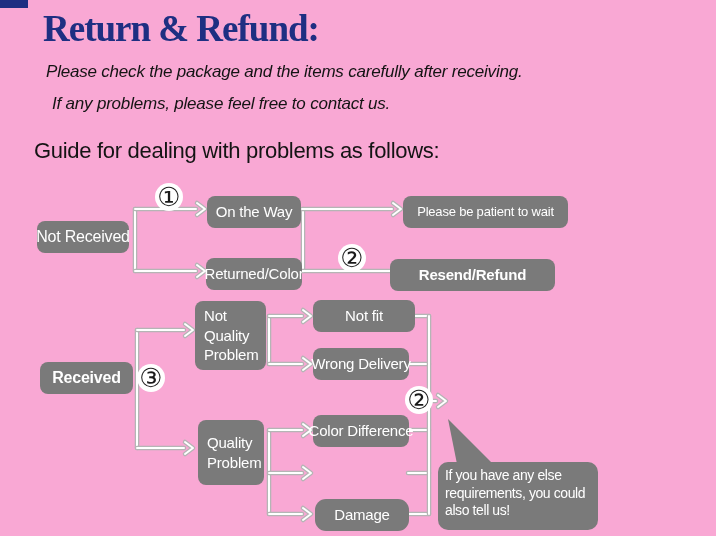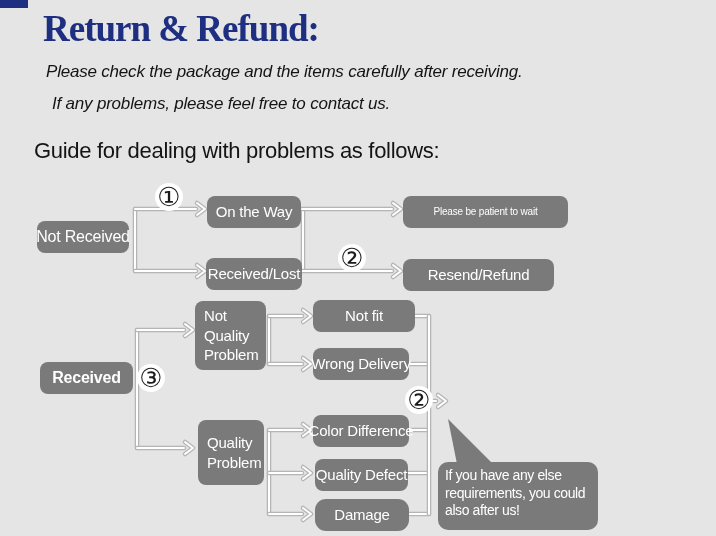--- a/index.html
+++ b/index.html
@@ -1,19 +1,19 @@
 <!DOCTYPE html>
 <html style="--navy: #1e2f82; --gray: #7a7a7a; --conn: #b5b5b5;"><head>
 <meta charset="utf-8">
 <style>
   html,body{margin:0;padding:0;background:#888;}
   .canvas{
     position:relative;
     width:716px;height:536px;
-    background:#e5e5e5;
+    background:#f9a8d4;
     overflow:hidden;
     font-family:"Liberation Sans", sans-serif;
     color:#1a1a1a;
   }
   .corner-bar{
     position:absolute;left:0;top:0;width:28px;height:8px;
     background:var(--navy,#1e2f82);
   }
   .title{
     position:absolute;left:43px;top:7px;margin:0;
@@ -36,21 +36,21 @@
     position:absolute;
     background:var(--gray,#7a7a7a);
     color:#fff;
     border-radius:8px;
     display:flex;align-items:center;justify-content:center;
     font-size:15px;line-height:1.25;letter-spacing:-0.2px;
     padding:16px 4px;box-sizing:border-box;text-align:center;
   }
   .node.sl{white-space:nowrap;}
   .node.big{font-size:16px;}
-  .node.sm{font-size:10px;}
+  .node.sm{font-size:13px;}
   .node.ml{justify-content:flex-start;text-align:left;padding-left:9px;line-height:1.3;}
   .circ{
     position:absolute;width:28px;height:28px;line-height:28px;
     text-align:center;font-size:26px;color:#1a1a1a;
     background:#fff;border-radius:50%;
     font-family:"DejaVu Sans", sans-serif;
   }
   .bubble{
     position:absolute;left:438px;top:462px;width:160px;height:68px;
     background:var(--gray,#7a7a7a);color:#fff;border-radius:10px;
@@ -157,33 +157,32 @@
         <path class="c-inner" d="M429 401 H436"></path>
       <path class="c-outer" d="M438 395 L446 401 L438 407"></path>
         <path class="c-inner" d="M438 395 L446 401 L438 407"></path>
     </g>
 
     <polygon class="tail" points="448,419 493,464 457,464"></polygon>
   </svg>
 
   <div class="node sl big" style="left:37px;top:221px;width:92px;height:32px;">Not Received</div>
   <div class="node sl" style="left:207px;top:196px;width:94px;height:31px;">On the Way</div>
-  <div class="node sl" style="left:206px;top:258px;width:96px;height:31px;">Received/Lost</div>
+  <div class="node sl" style="left:206px;top:258px;width:96px;height:31px;">Returned/Color</div>
   <div class="node sl sm" style="left:403px;top:196px;width:165px;height:31px;">Please be patient to wait</div>
-  <div class="node sl" style="left:403px;top:259px;width:151px;height:32px;">Resend/Refund</div>
+  <div class="node sl" style="left:390px;top:259px;width:165px;height:32px;font-weight:bold;">Resend/Refund</div>
 
   <div class="node sl big" style="left:40px;top:362px;width:93px;height:32px;font-weight:bold;">Received</div>
   <div class="node ml" style="left:195px;top:301px;width:71px;height:69px;">Not Quality Problem</div>
   <div class="node sl" style="left:313px;top:300px;width:102px;height:32px;">Not fit</div>
   <div class="node sl" style="left:313px;top:348px;width:96px;height:32px;">Wrong Delivery</div>
   <div class="node ml" style="left:198px;top:420px;width:66px;height:65px;">Quality Problem</div>
   <div class="node sl" style="left:313px;top:415px;width:96px;height:31px;">Color Difference</div>
-  <div class="node sl" style="left:315px;top:459px;width:93px;height:31px;">Quality Defect</div>
   <div class="node sl" style="left:315px;top:499px;width:94px;height:31px;border-radius:11px;">Damage</div>
 
   <span class="circ" style="left:155px;top:183px;">①</span>
   <span class="circ" style="left:338px;top:244px;">②</span>
   <span class="circ" style="left:137px;top:364px;">③</span>
   <span class="circ" style="left:405px;top:386px;">②</span>
 
-  <div class="bubble">If you have any else requirements, you could also after us!</div>
+  <div class="bubble">If you have any else requirements, you could also tell us!</div>
 
 </div>
 
 </body></html>

